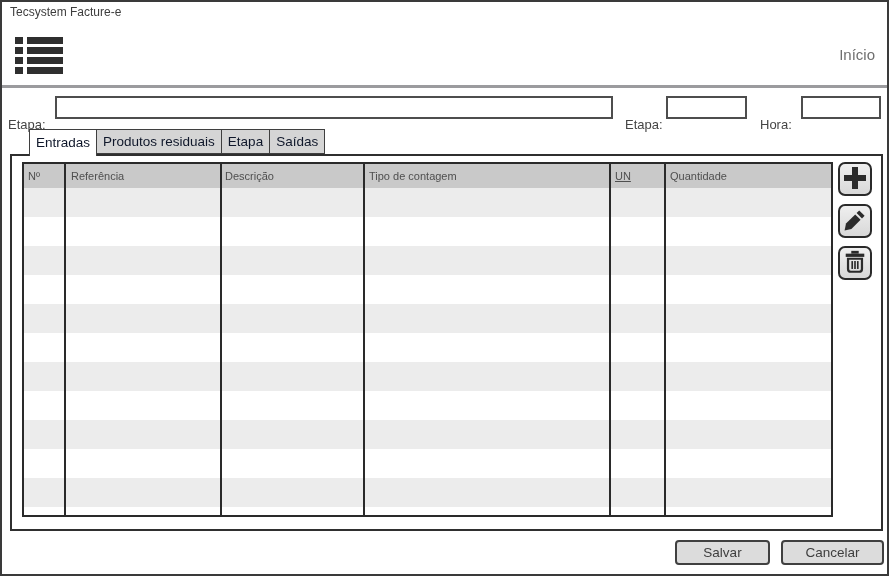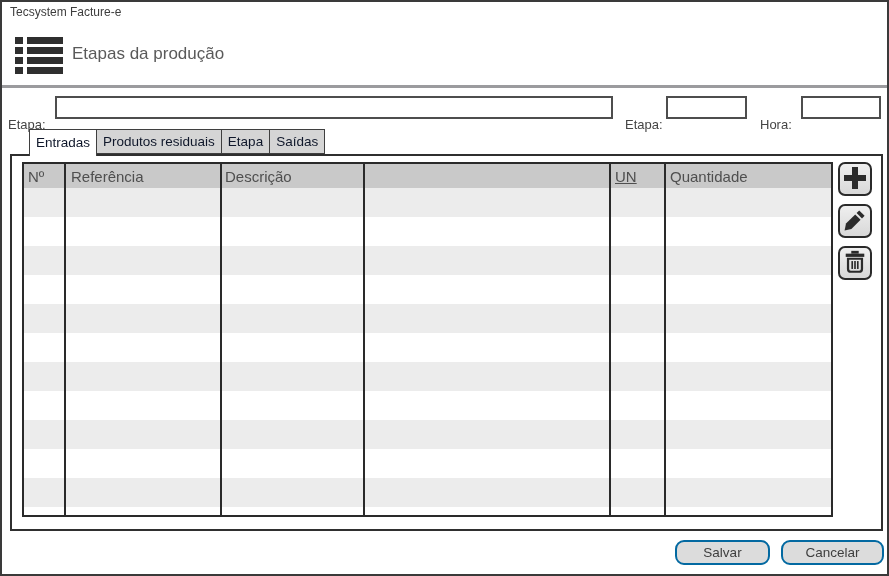--- a/index.html
+++ b/index.html
@@ -70,42 +70,42 @@
   
   .grid {
     position:absolute; left:20px; top:160px; width:811px; height:355px;
     border:2px solid #2a2a2a; background:#fff; z-index:2;
   }
   .grid-head {
     position:relative; height:24px; background:#c9c9c9; display:flex; align-items:center;
   }
   .grid-head .hcell {
     position:absolute; top:0; height:24px; display:flex; align-items:center;
-    font-size:15px; color:#4f4f4f; white-space:nowrap; overflow:hidden;
+    font-size:11px; color:#4f4f4f; white-space:nowrap; overflow:hidden;
   }
   .grid-body { position:relative; height:327px; overflow:hidden; }
   .grid-row { position:absolute; left:0; width:100%; height:29px; }
   .col-sep { position:absolute; top:0; width:2px; height:351px; background:#2a2a2a; z-index:5; }
 
   
   .action-btn {
     position:absolute; left:836px; width:34px; height:34px;
     border:2px solid #2a2a2a; border-radius:7px;
     background:linear-gradient(#efefef,#d8d8d8);
     display:flex; align-items:center; justify-content:center;
     cursor:pointer; padding:0; z-index:2;
   }
   #add-btn    { top:160px; }
   #edit-btn   { top:202px; }
   #delete-btn { top:244px; }
 
   
   .footer-btn {
     position:absolute; top:538px; height:25px;
-    border:2px solid #0369a1; border-radius:9px; background:#dcdcdc;
+    border:2px solid #404040; border-radius:4px; background:#dcdcdc;
     font-family:inherit; font-size:13.5px; color:#3e3e3e; cursor:pointer;
   }
   #save-btn   { left:673px; width:95px; }
   #cancel-btn { left:779px; width:103px; }
 </style>
 </head>
 <body>
 
 <div class="window">
 
@@ -121,21 +121,21 @@
             <rect x="13" y="1" width="36" height="7"></rect>
           <rect x="1" y="11" width="8" height="7"></rect>
             <rect x="13" y="11" width="36" height="7"></rect>
           <rect x="1" y="21" width="8" height="7"></rect>
             <rect x="13" y="21" width="36" height="7"></rect>
           <rect x="1" y="31" width="8" height="7"></rect>
             <rect x="13" y="31" width="36" height="7"></rect>
         </g>
       </svg>
     </span>
-    <span class="header-title">Etapas da produção</span>
+    <span class="home-link">Início</span>
   </div>
 
   <label class="field-label" id="etapa-label">Etapa:</label>
   <input class="text-input" id="etapa-input" type="text" value="" style="">
 
   <label class="field-label" id="data-label">Etapa:</label>
   <input class="text-input" id="data-input" type="text" value="" style="">
 
   <label class="field-label" id="hora-label">Hora:</label>
   <input class="text-input" id="hora-input" type="text" value="" style="">
@@ -147,20 +147,21 @@
       <div class="tab">Saídas</div>
     </div>
 
   <div class="panel"></div>
 
   <div class="grid">
     <div class="grid-head" id="grid-head">
         <div class="hcell" style="left: 4px; width: 34px;">Nº</div>
         <div class="hcell" style="left: 201px; width: 136px;">Descrição</div>
         <div class="hcell" style="left: 47px; width: 147px;">Referência</div>
+        <div class="hcell" style="left: 345px; width: 238px;">Tipo de contagem</div>
         <div class="hcell" style="left: 591px; width: 47px; text-decoration: underline;">UN</div>
         <div class="hcell" style="left: 646px; width: 159px;">Quantidade</div>
       </div>
     <div class="grid-body" id="grid-body">
         <div class="grid-row" style="top: 0px; background: rgb(236, 236, 236);"></div>
         <div class="grid-row" style="top: 29px; background: rgb(255, 255, 255);"></div>
         <div class="grid-row" style="top: 58px; background: rgb(236, 236, 236);"></div>
         <div class="grid-row" style="top: 87px; background: rgb(255, 255, 255);"></div>
         <div class="grid-row" style="top: 116px; background: rgb(236, 236, 236);"></div>
         <div class="grid-row" style="top: 145px; background: rgb(255, 255, 255);"></div>

